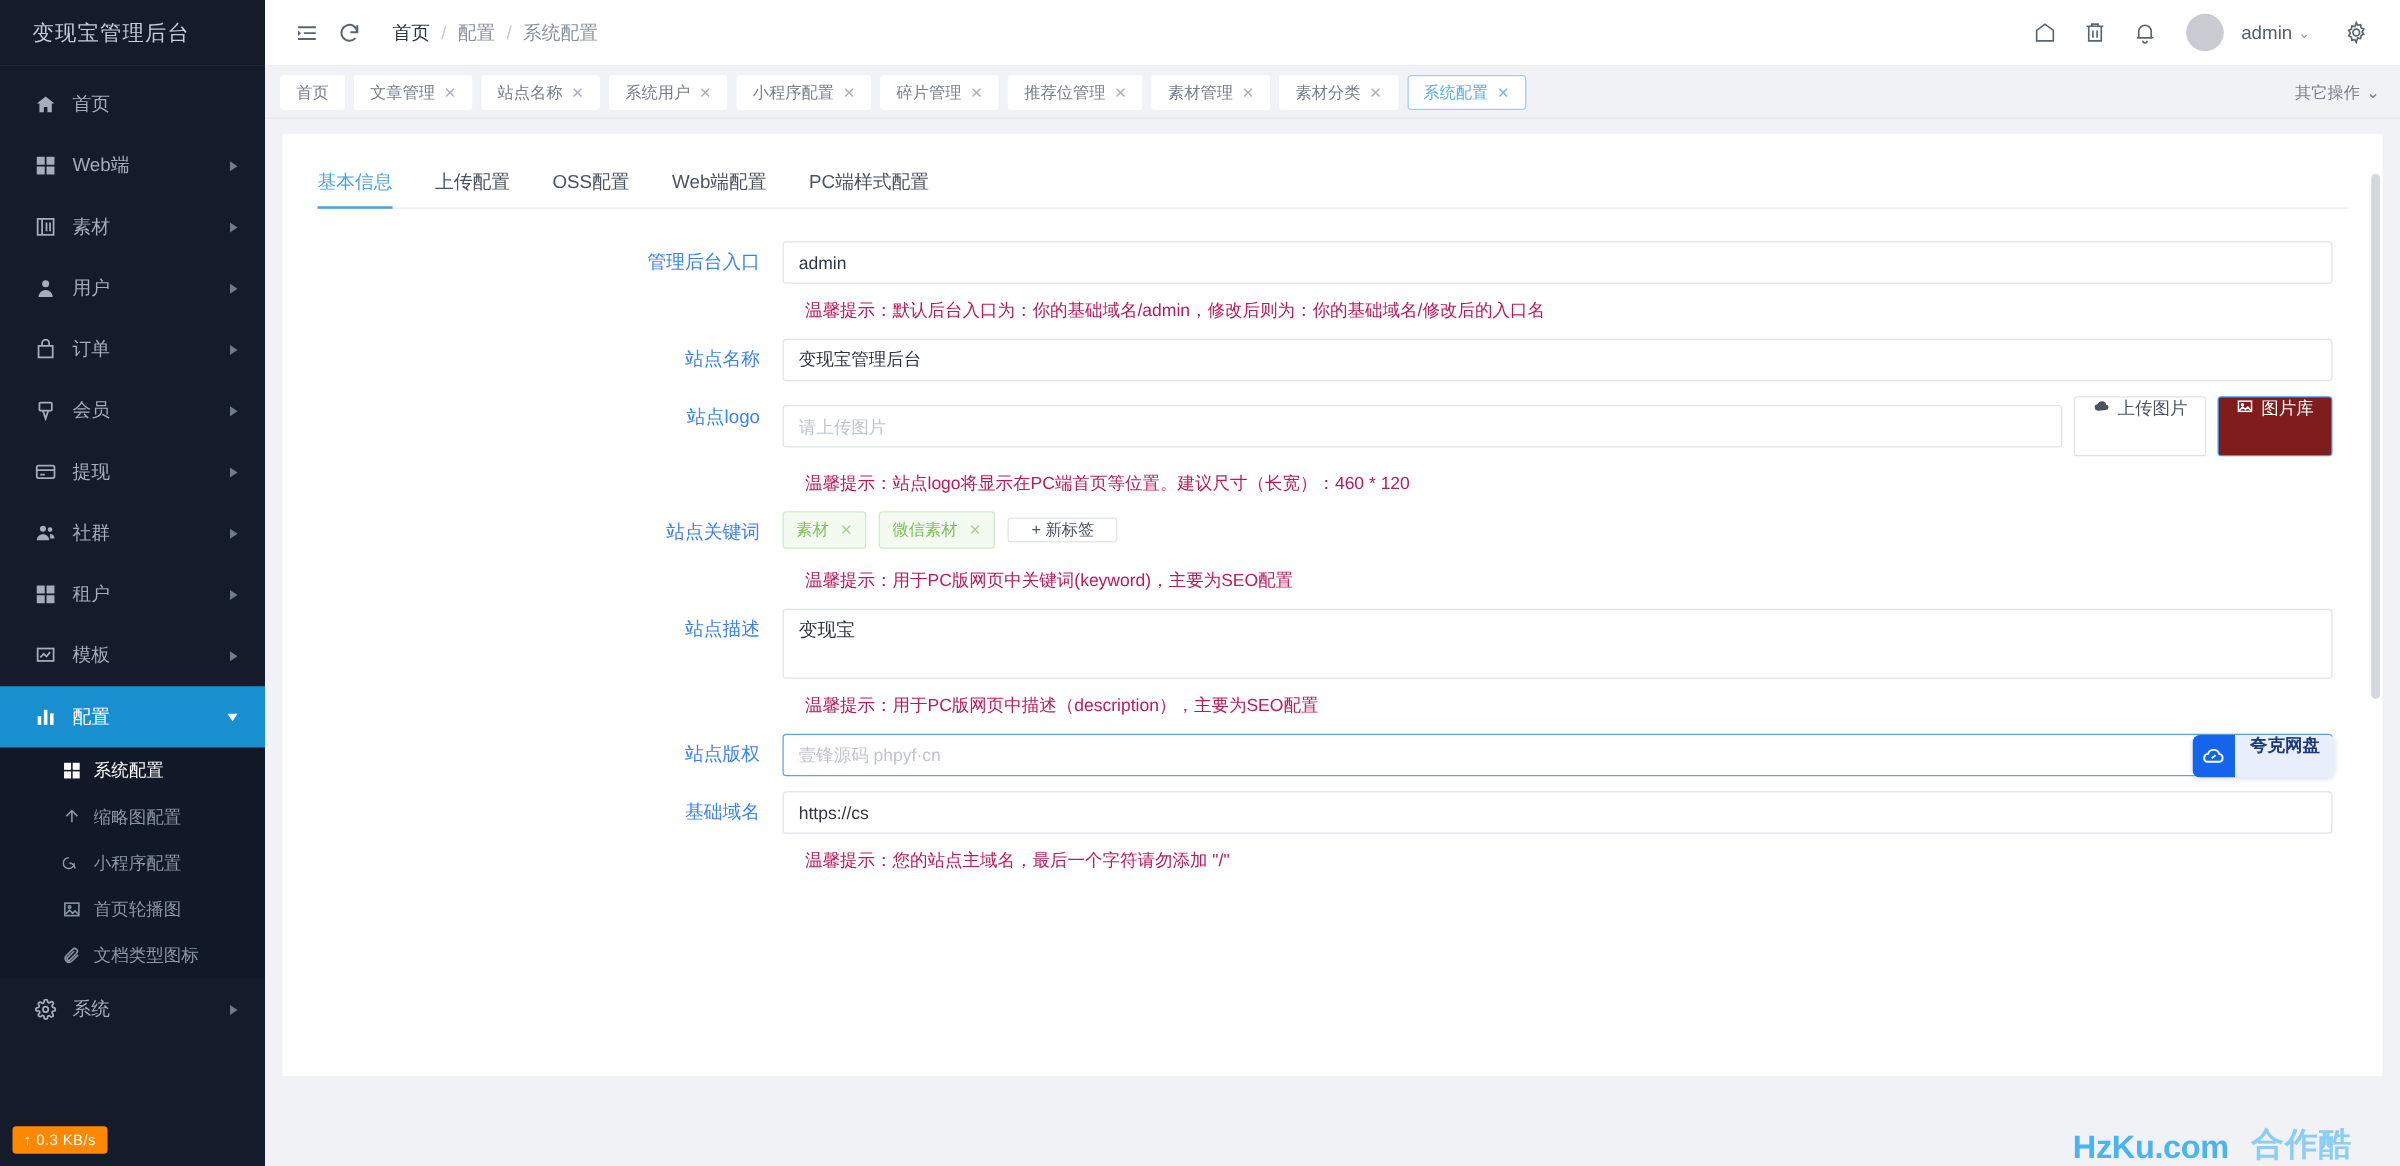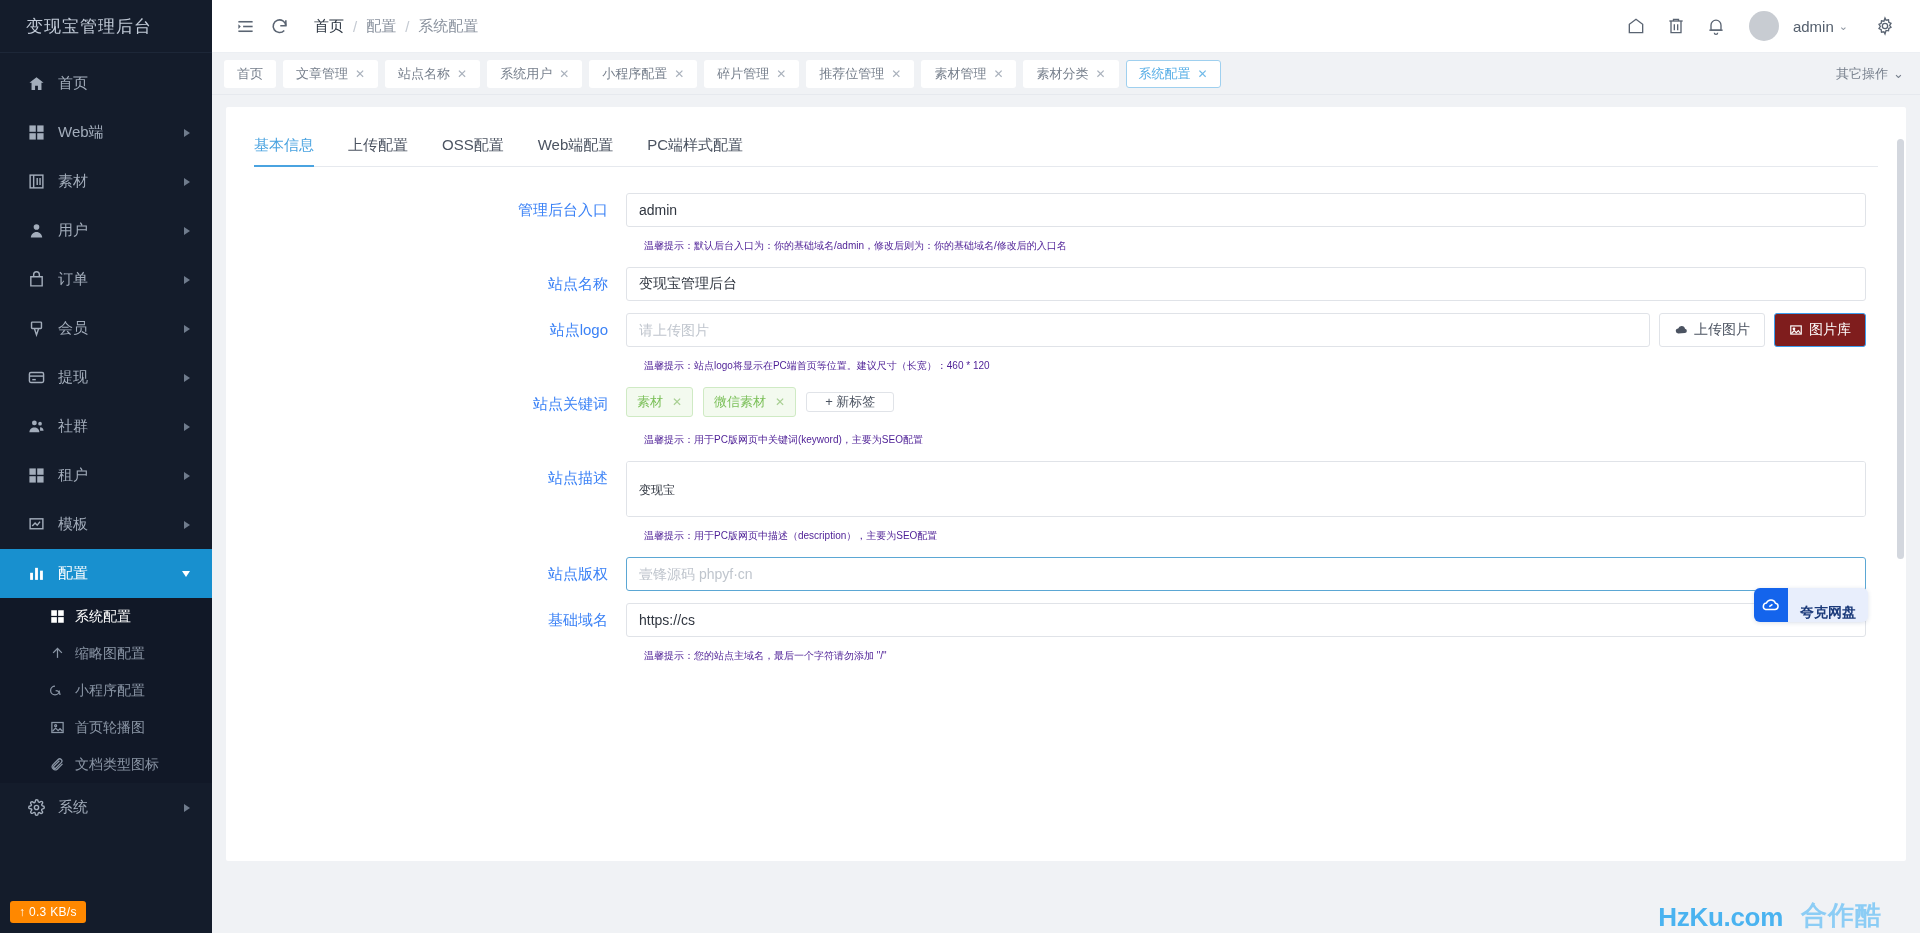--- a/index.html
+++ b/index.html
@@ -142,33 +142,33 @@
   .inp {
     flex: 1; height: 34px; border: 1px solid #e0e3e8; border-radius: 3px;
     background: #fff; font-size: 14px; color: #303640;
     padding: 0 12px; outline: none; min-width: 0;
     font-family: "Liberation Sans", sans-serif;
   }
   .inp::placeholder { color: #bfc5cd; }
   .inp.focused { border-color: #5ba7d4; }
   .ta {
     flex: 1; height: 56px; border: 1px solid #e0e3e8; border-radius: 3px;
-    background: #fff; font-size: 12px; color: #303640; padding: 20px 12px;
+    background: #fff; font-size: 15px; color: #303640; padding: 7px 12px;
     outline: none; resize: none; min-width: 0;
     font-family: "Liberation Sans", sans-serif;
   }
   .hint {
-    font-size: 10px; color: #4c1d95; padding-left: 418px;
+    font-size: 14px; color: #be185d; padding-left: 418px;
     line-height: 1; padding-top: 14px; padding-bottom: 16px; white-space: nowrap;
   }
   .gap { height: 12px; }
 
   .btn {
-    height: 34px; border-radius: 3px; font-size: 14px;
-    display: inline-flex; align-items: center; gap: 6px;
+    height: 48px; border-radius: 3px; font-size: 14px;
+    display: inline-flex; align-items: flex-start; gap: 6px;
     padding: 0 14px; cursor: pointer; white-space: nowrap;
   }
   .btn-default { background: #fff; border: 1px solid #e0e3e8; color: #4b5361; }
   .btn-primary { background: #7f1d1d; border: 1px solid #3b9ff0; color: #fff; }
   .btn svg { width: 14px; height: 14px; display: block; }
 
   .tagwrap { display: flex; align-items: center; gap: 10px; }
   .tag {
     height: 30px; display: inline-flex; align-items: center; gap: 9px;
     padding: 0 10px; border: 1px solid #cfeac4; background: #f3faef;
@@ -186,21 +186,21 @@
     position: absolute; right: 2px; top: 2px; bottom: 2px; width: 7px;
   }
   .card-scrollbar .thumb {
     position: absolute; top: 30px; width: 7px; height: 420px;
     background: #d3d7de; border-radius: 4px;
   }
 
   
   .quark {
     position: absolute; right: 52px; top: 493px;
-    display: flex; align-items: flex-end; height: 34px;
+    display: flex; align-items: flex-start; height: 34px;
     background: #e8eefc; border-radius: 6px; overflow: hidden;
     box-shadow: 0 1px 4px rgba(30,60,120,.16);
   }
   .quark .q-ic {
     width: 34px; height: 34px; background: #1464ec;
     display: flex; align-items: center; justify-content: center;
   }
   .quark .q-ic svg { width: 21px; height: 21px; display: block; }
   .quark .q-txt {
     padding: 0 12px; font-size: 14px; color: #1b3a7a; font-weight: bold;

